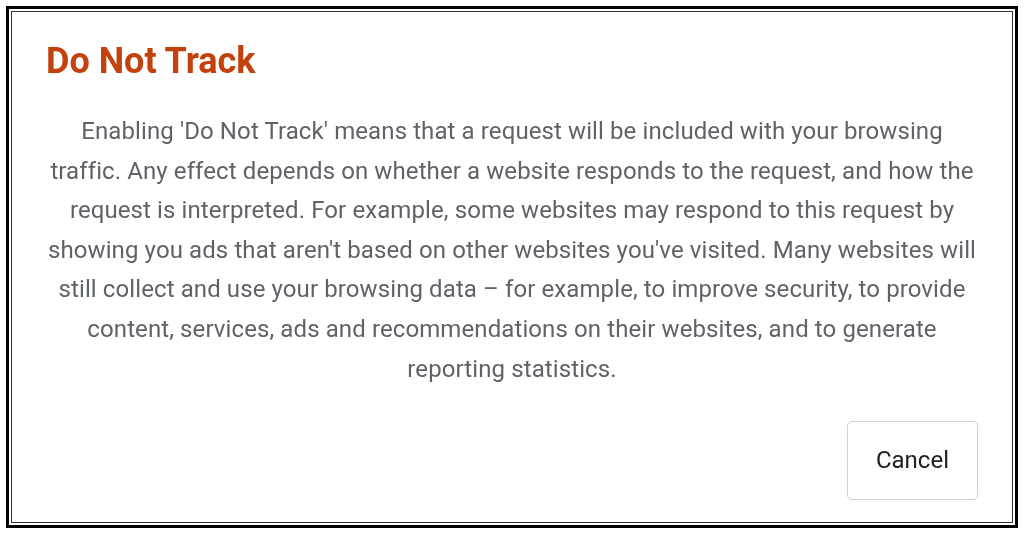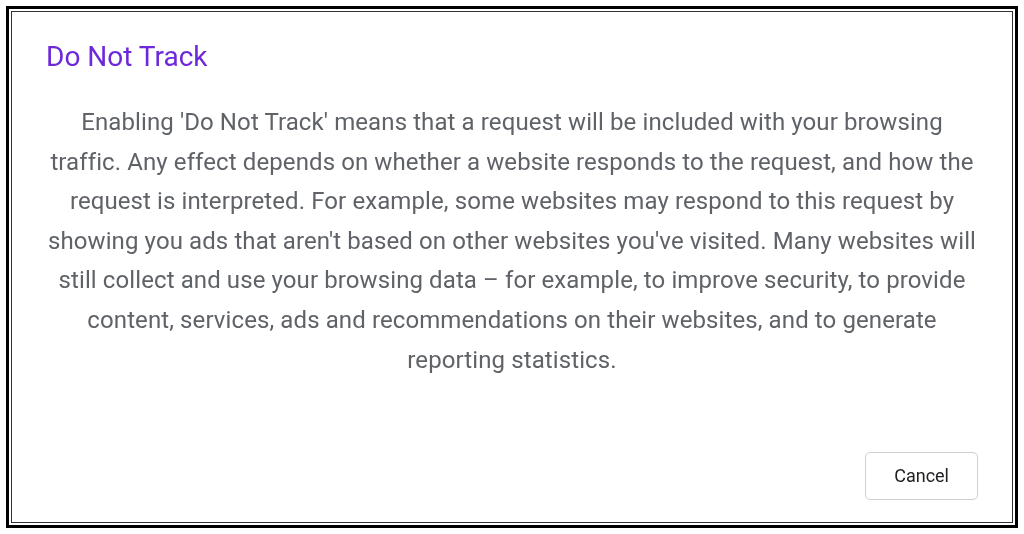--- a/index.html
+++ b/index.html
@@ -24,42 +24,42 @@
     .dialog-inner {
       width: 100%;
       height: 100%;
       border: 1px solid #333;
       background: #fff;
       display: flex;
       flex-direction: column;
       padding: 28px 34px 22px 34px;
     }
     .dialog-title {
-      font-size: 28px;
-      font-weight: 400;
-      color: #6d28d9;
+      font-size: 36px;
+      font-weight: 700;
+      color: #c2410c;
       margin-bottom: 30px;
     }
     .dialog-body {
       flex: 1;
       font-size: 24px;
       line-height: 1.65;
       color: #5f6368;
       letter-spacing: 0.1px;
       text-align: center;
     }
     .dialog-actions {
       display: flex;
       justify-content: flex-end;
       gap: 14px;
       margin-top: 24px;
     }
     .btn {
-      font-size: 18px;
-      padding: 12px 28px;
+      font-size: 24px;
+      padding: 24px 28px;
       border-radius: 5px;
       cursor: pointer;
       font-family: inherit;
       line-height: 1.2;
     }
     .btn-cancel {
       background: #fff;
       color: #202124;
       border: 1px solid #d0d0d0;
     }

